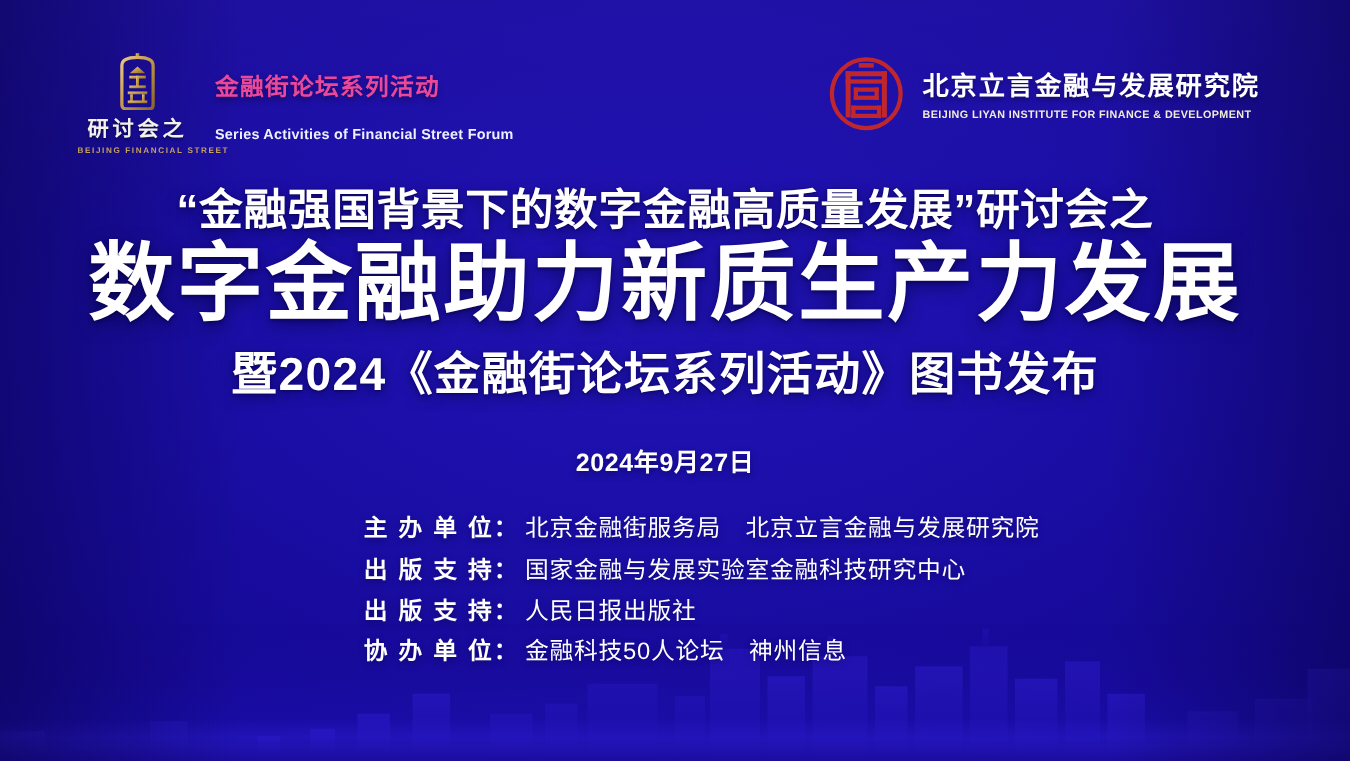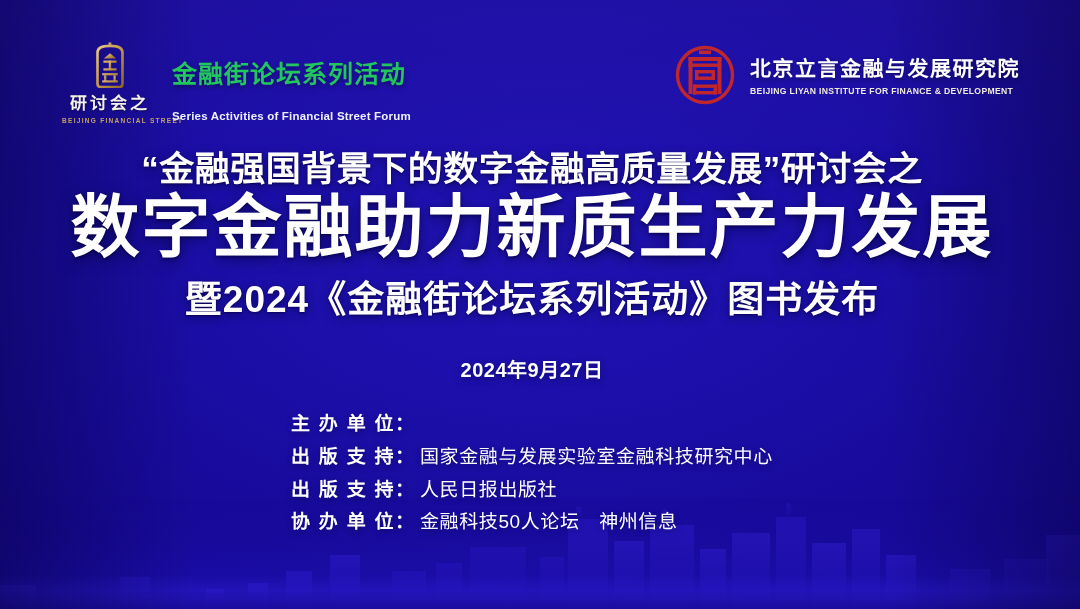--- a/index.html
+++ b/index.html
@@ -71,34 +71,34 @@
     white-space: nowrap;
   }
   .bfs-en {
     margin-top: 3px;
     font-size: 6.5px; font-weight: 700; letter-spacing: 1.3px;
     color: #c6a25f;
     white-space: nowrap;
   }
   .forum-txt { padding-top: 12px; }
   .forum-cn {
-    font-size: 25px; font-weight: 700; letter-spacing: 1px;
-    color: #22c55e;
+    font-size: 19px; font-weight: 700; letter-spacing: 1px;
+    color: #ec4899;
     text-shadow: 0 2px 5px rgba(0,0,0,0.40);
     white-space: nowrap;
   }
   .forum-en {
     margin-top: 20px;
     font-size: 11.5px; font-weight: 700; letter-spacing: 0.2px;
     color: #eef0ff;
     white-space: nowrap;
   }
 
   .logo-right {
-    position: absolute; right: 60px; top: 2px;
+    position: absolute; right: 72px; top: 2px;
     display: flex; align-items: center; gap: 14px;
   }
   .liyan-seal svg { display: block; }
   .liyan-txt { padding-bottom: 2px; }
   .liyan-cn {
     font-size: 21px; font-weight: 700; letter-spacing: 1.5px;
     color: #ffffff;
     text-shadow: 0 2px 4px rgba(0,0,0,0.40);
     white-space: nowrap;
   }
@@ -298,20 +298,21 @@
     <div class="title-line1">“金融强国背景下的数字金融高质量发展”研讨会之</div>
     <div class="title-line2">数字金融助力新质生产力发展</div>
     <div class="title-line3">暨2024《金融街论坛系列活动》图书发布</div>
     <div class="event-date">2024年9月27日</div>
   </div>
 
   <div class="credits">
     <div class="credit-row">
       <span class="credit-label">主办单位</span>
       <span class="credit-colon">：</span>
+      <span class="credit-value">北京金融街服务局　北京立言金融与发展研究院</span>
     </div>
     <div class="credit-row">
       <span class="credit-label">出版支持</span>
       <span class="credit-colon">：</span>
       <span class="credit-value">国家金融与发展实验室金融科技研究中心</span>
     </div>
     <div class="credit-row">
       <span class="credit-label">出版支持</span>
       <span class="credit-colon">：</span>
       <span class="credit-value">人民日报出版社</span>

